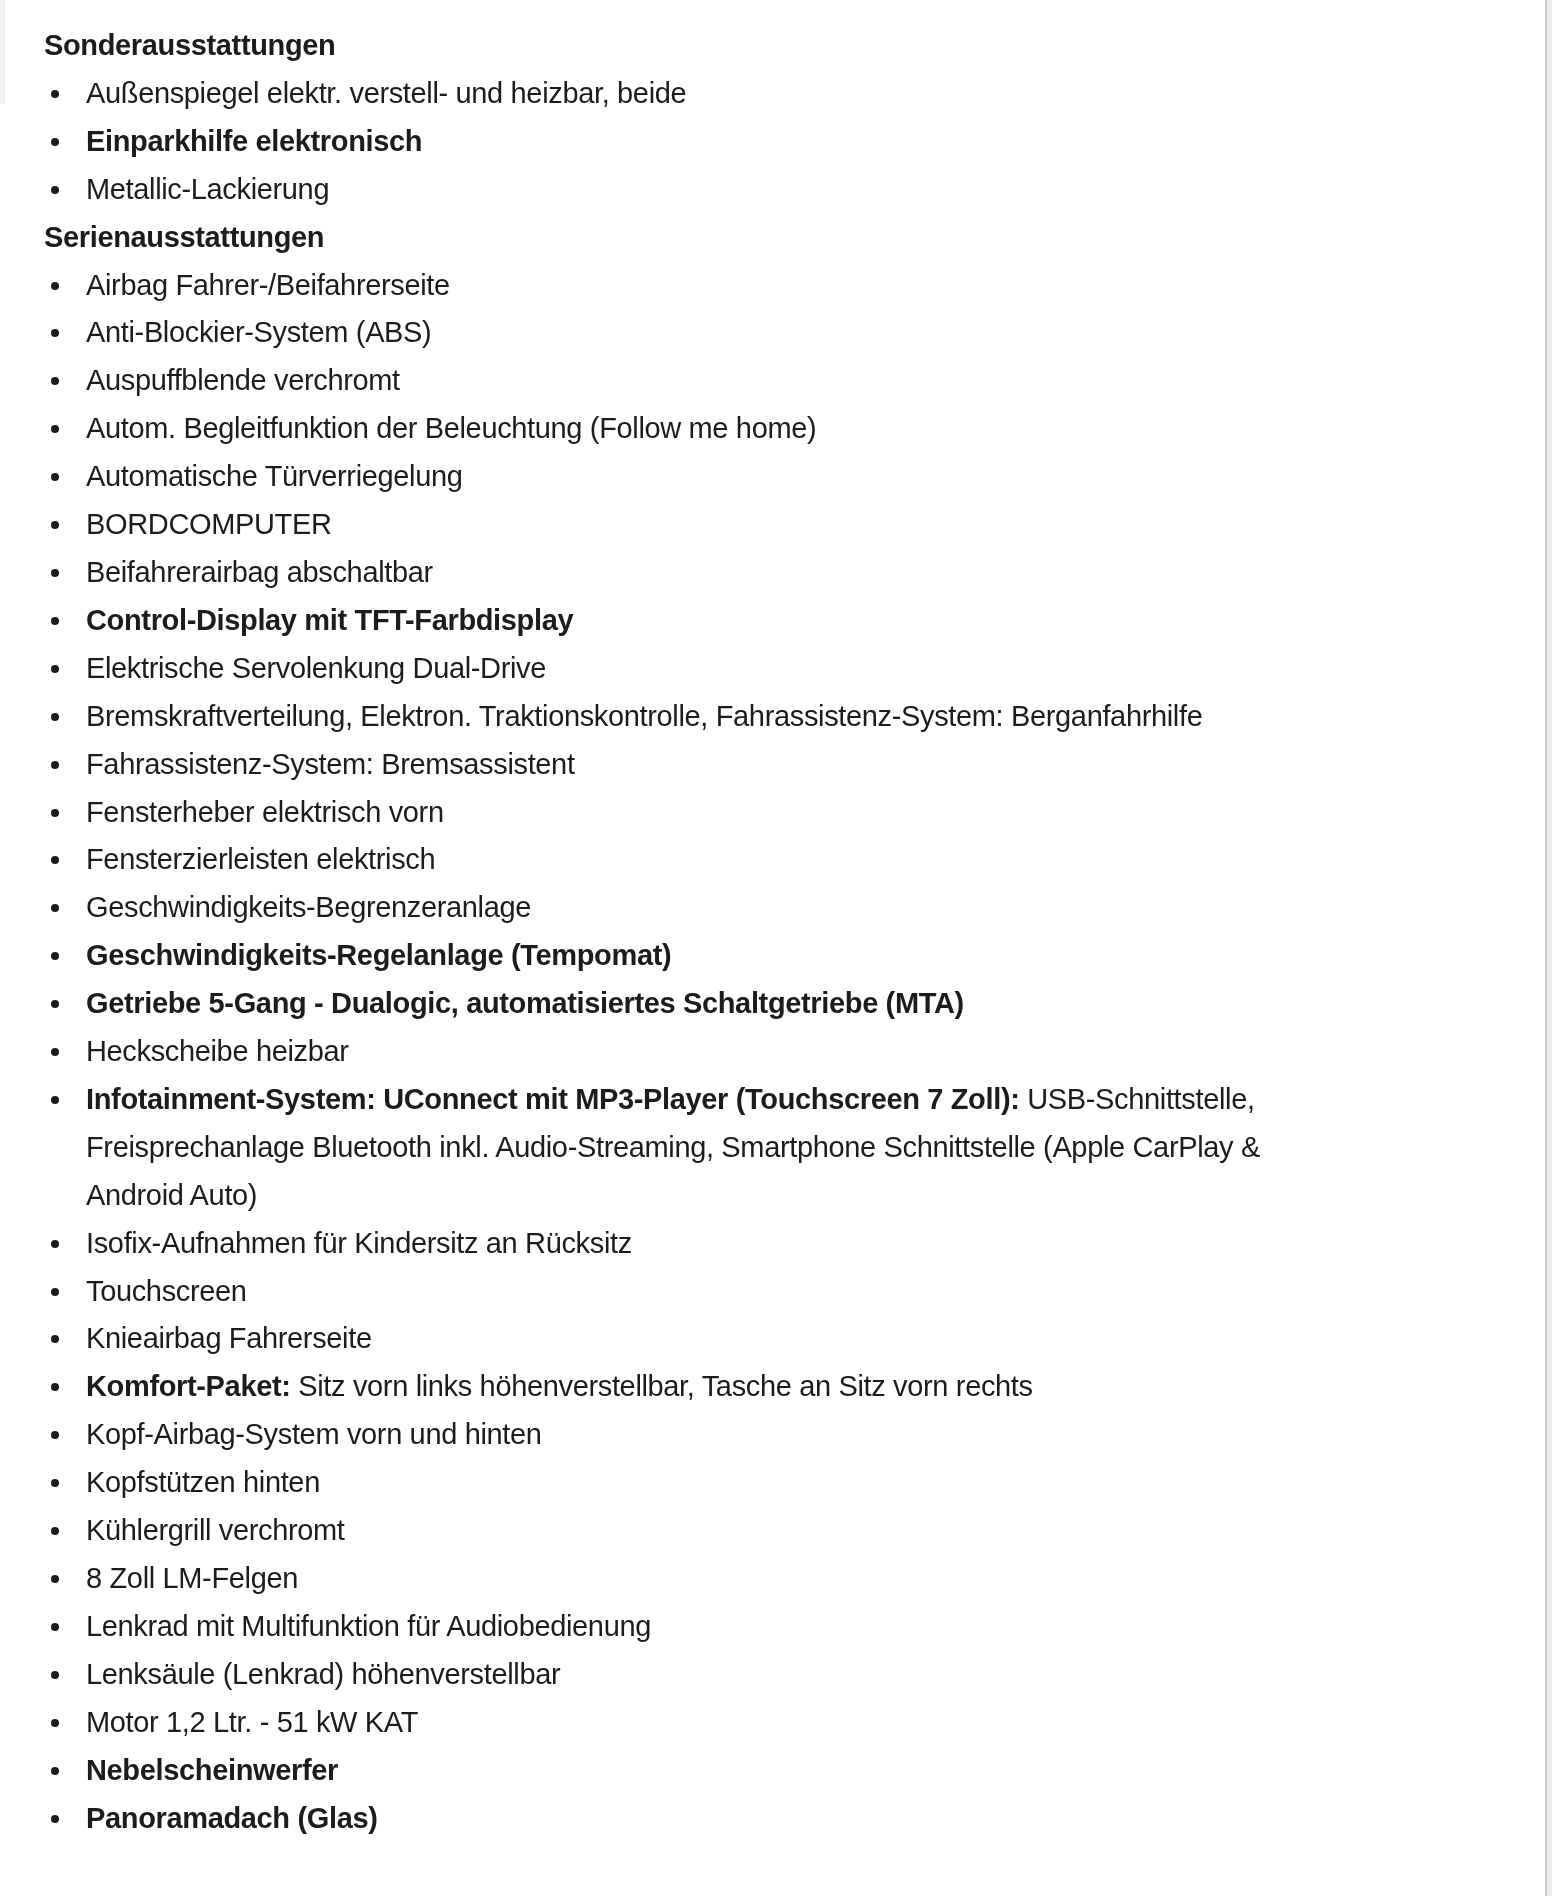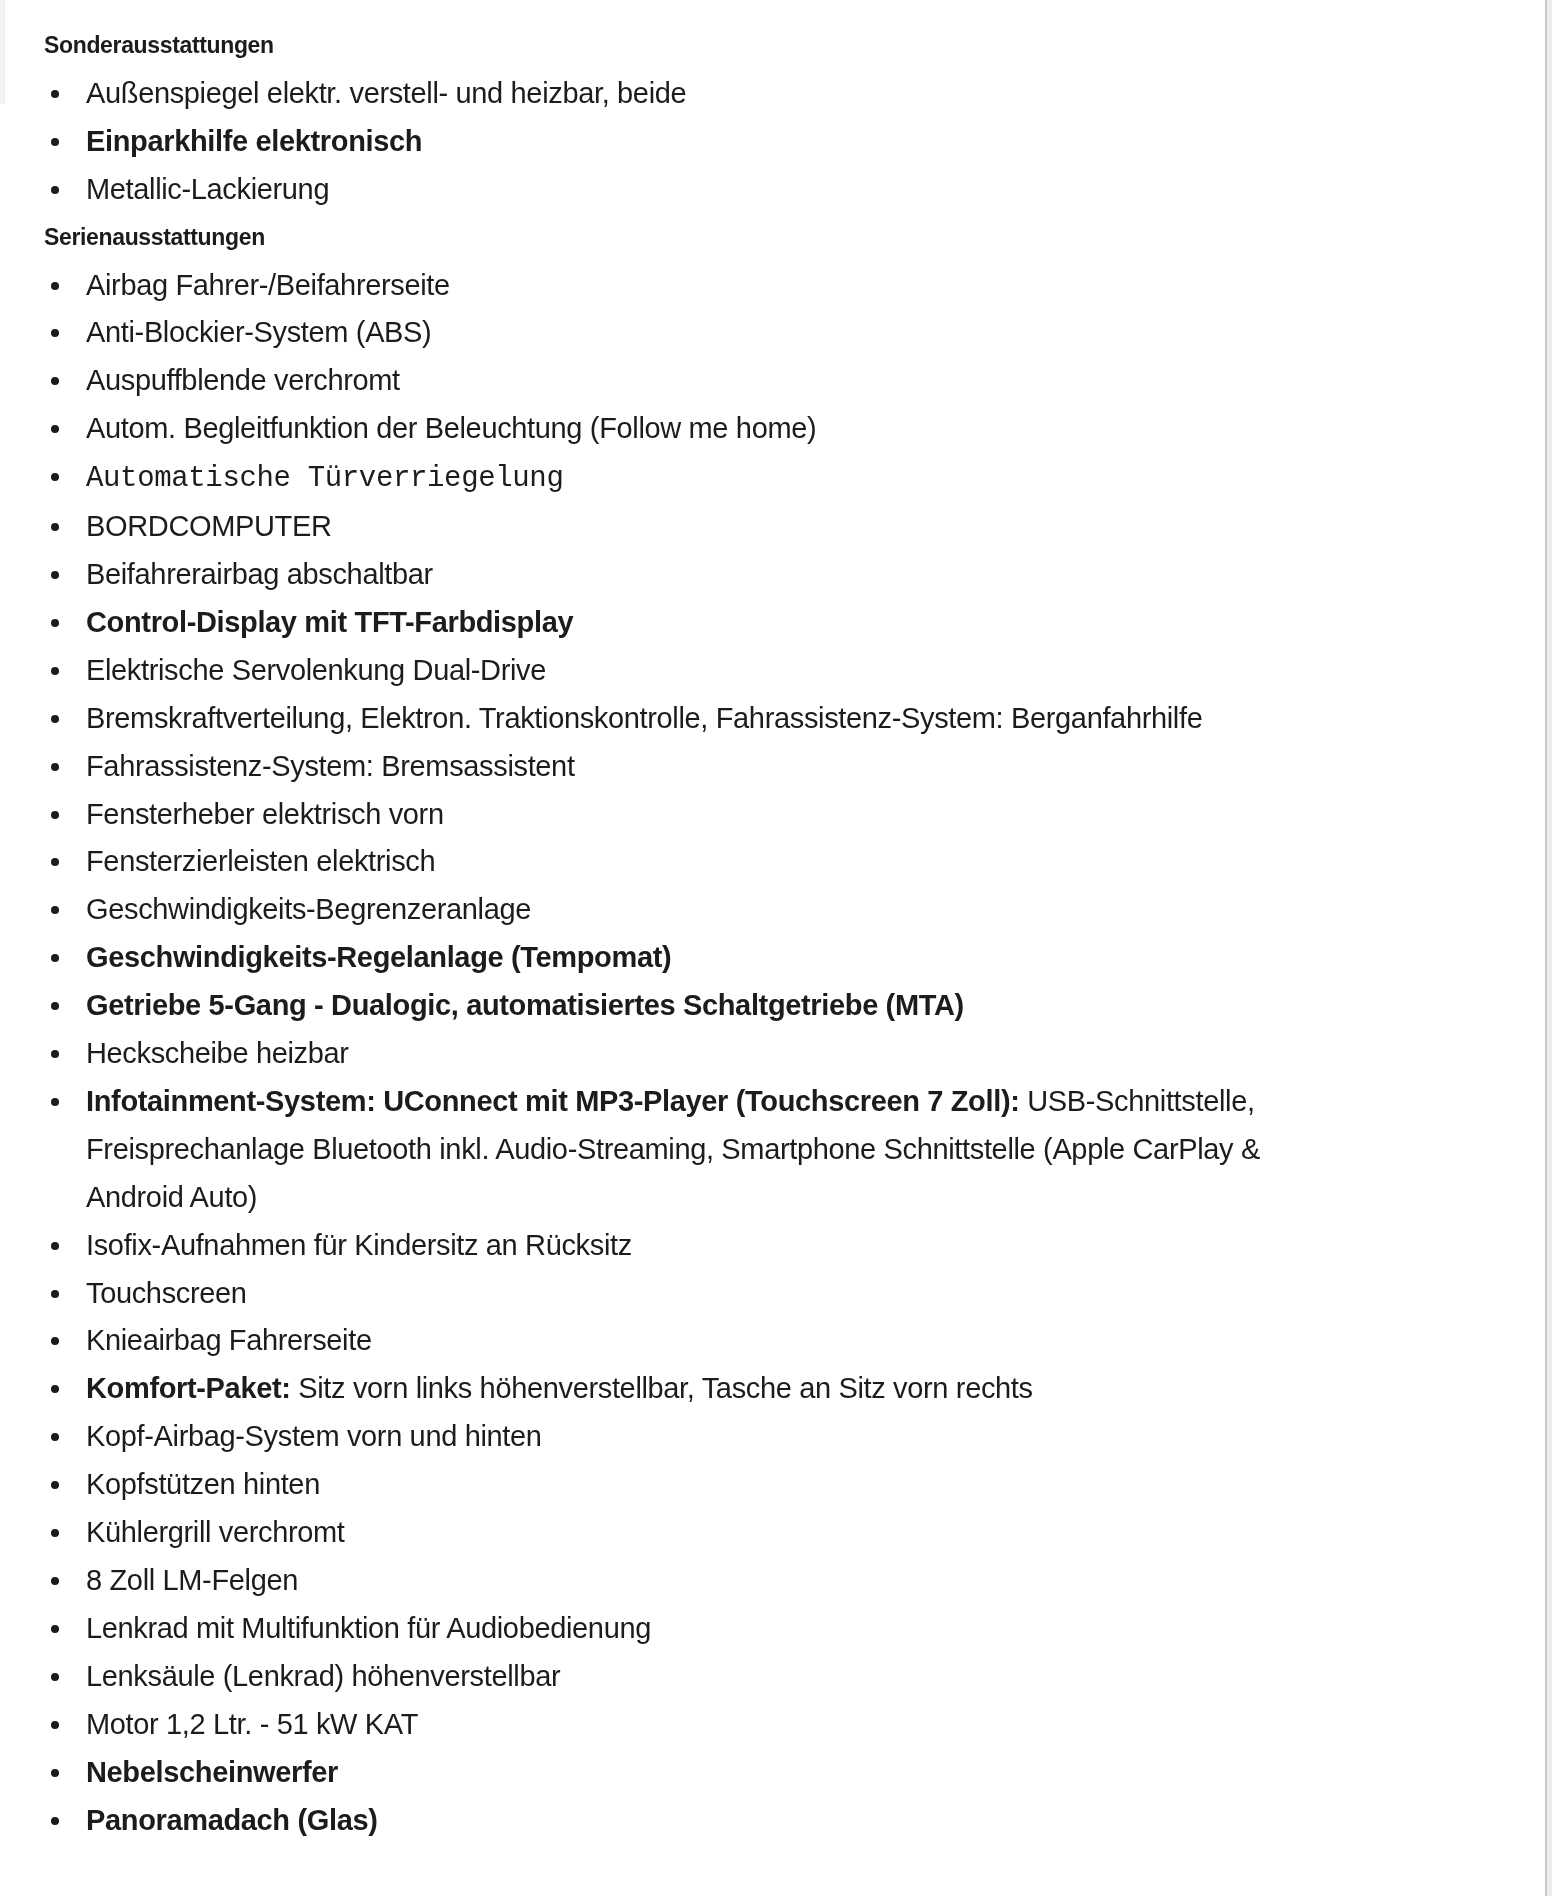--- a/index.html
+++ b/index.html
@@ -13,21 +13,21 @@
     background: #f3f3f3; border-right: 1px solid #ececec;
   }
   .right-scroll {
     position: absolute; top: 0; right: 0; width: 5px; height: 1896px;
     background: #ececec; border-left: 2px solid #c9c9c9;
   }
   .content {
     position: absolute; left: 44px; top: 22px; width: 1460px;
     font-size: 29px; line-height: 47.9px; letter-spacing: -0.35px;
   }
-  .section-title { font-weight: bold; margin: 0; font-size: 23px; line-height: 47.9px; }
+  .section-title { font-weight: bold; margin: 0; font-size: 29px; line-height: 47.9px; }
   ul.features { list-style: none; margin: 0; padding: 0; }
   ul.features li { position: relative; padding-left: 42px; margin: 0; }
   ul.features li::before {
     content: ""; position: absolute; left: 7px; top: 20px;
     width: 8px; height: 8px; border-radius: 50%; background: #1c1c1c;
   }
   .b { font-weight: bold; }
   .line { display: block; }
 </style>
 </head>
@@ -57,21 +57,21 @@
       <li>
         <span class="line"><span style="white-space: pre;">Anti-Blockier-System (ABS)</span></span>
       </li>
       <li>
         <span class="line"><span style="white-space: pre;">Auspuffblende verchromt</span></span>
       </li>
       <li>
         <span class="line"><span style="white-space: pre;">Autom. Begleitfunktion der Beleuchtung (Follow me home)</span></span>
       </li>
       <li>
-        <span class="line"><span style="white-space: pre; font-family: Liberation Mono, monospace;">Automatische Türverriegelung</span></span>
+        <span class="line"><span style="white-space: pre;">Automatische Türverriegelung</span></span>
       </li>
       <li>
         <span class="line"><span style="white-space: pre; text-align: right;">BORDCOMPUTER</span></span>
       </li>
       <li>
         <span class="line"><span style="white-space: pre;">Beifahrerairbag abschaltbar</span></span>
       </li>
       <li>
         <span class="line"><span class="b">Control-Display mit TFT-Farbdisplay</span></span>
       </li>

